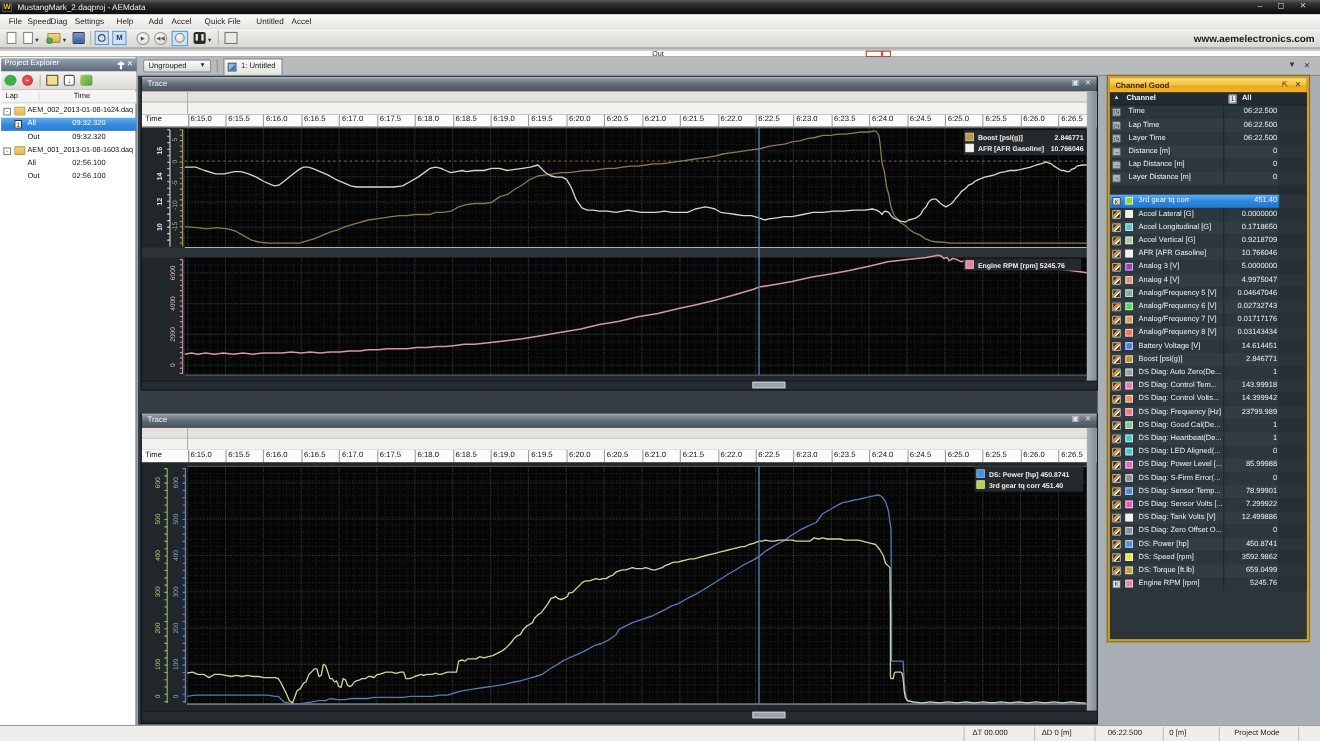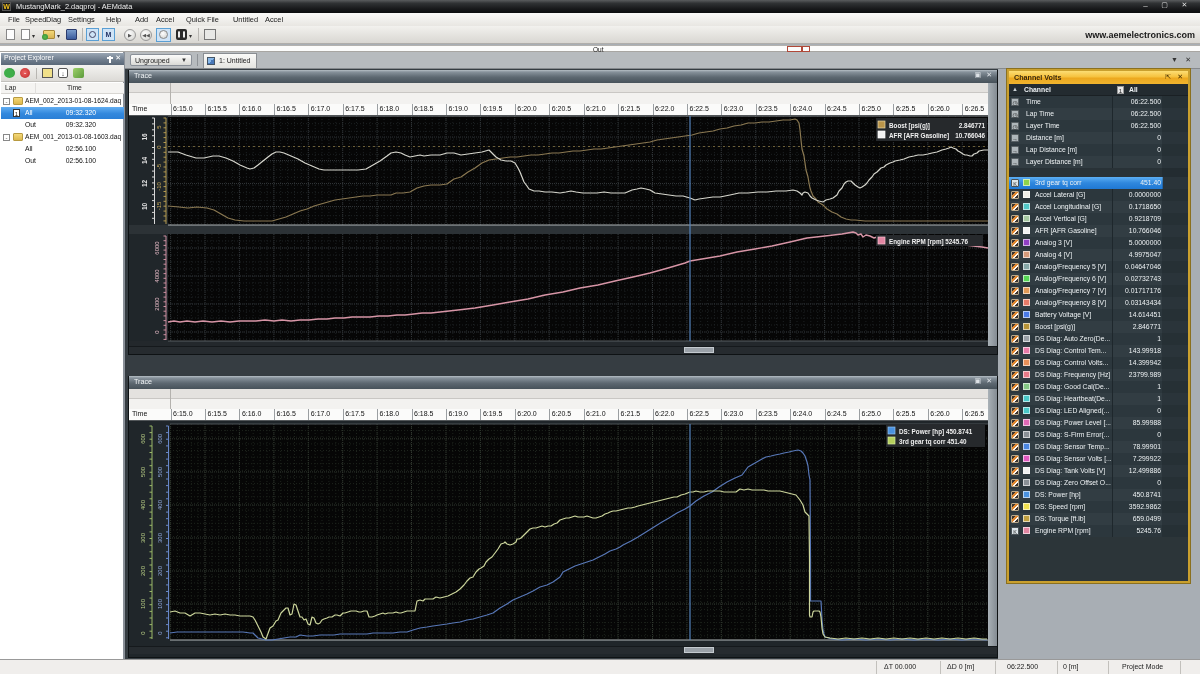--- a/index.html
+++ b/index.html
@@ -323,21 +323,21 @@
       <rect x="888" y="437" width="7" height="7" fill="#b6d05c" stroke="#d8ecA0" stroke-width="0.7"></rect>
       <text x="899" y="433.5" font-size="6.3" fill="#f0f0f0" font-weight="bold">DS: Power [hp]  450.8741</text>
       <text x="899" y="443.5" font-size="6.3" fill="#f0f0f0" font-weight="bold">3rd gear tq corr 451.40</text>
     </g>
   </svg>
 <div style="position:absolute;left:129px;top:646px;width:868px;height:8px;background:#262b2f;border-top:1px solid #15191c"></div>
 <div style="position:absolute;left:684px;top:647px;width:30px;height:6px;background:#9aa1a8;border:1px solid #c4cacf"></div>
 <div style="position:absolute;left:988px;top:389px;width:9px;height:257px;background:linear-gradient(90deg,#a9b1b7,#848c93)"></div>
 <div style="position:absolute;left:1007px;top:69px;width:183px;height:514px;background:#2c3539;border:2px solid #caa02e;box-shadow:0 0 0 1px #8a7020"></div>
 <div style="position:absolute;left:1009px;top:71px;width:179px;height:13px;background:linear-gradient(180deg,#fcdd74 0%,#f6c23e 45%,#eca81f 55%,#f0b42e 100%)">
-    <span style="position:absolute;left:5px;top:1.5px;font-size:7.2px;font-weight:bold;color:#38270a">Channel Volts</span>
+    <span style="position:absolute;left:5px;top:1.5px;font-size:7.2px;font-weight:bold;color:#38270a">Channel Good</span>
     <span style="position:absolute;right:17px;top:1.5px;font-size:7px;color:#4a3200">⇱</span>
     <span style="position:absolute;right:5px;top:1.5px;font-size:7px;color:#4a3200">✕</span>
   </div>
 <div style="position:absolute;left:1009px;top:84px;width:179px;height:12px;background:#232b30;border-bottom:1px solid #1a2024">
     <span style="position:absolute;left:3px;top:2px;font-size:6px;color:#c8d0d4">▲</span>
     <span style="position:absolute;left:15px;top:2px;font-size:6.8px;font-weight:bold;color:#eef2f4">Channel</span>
     <span style="position:absolute;left:108px;top:1.5px;width:7px;height:8px;background:#e8e8e8;border:1px solid #999;font-size:6px;color:#222;text-align:center;line-height:8px">1</span>
     <span style="position:absolute;left:120px;top:2px;font-size:6.8px;font-weight:bold;color:#eef2f4">All</span>
   </div>
 <div style="position:absolute;left:1009px;top:96px;width:179px;height:12px;background:#2c373d">

